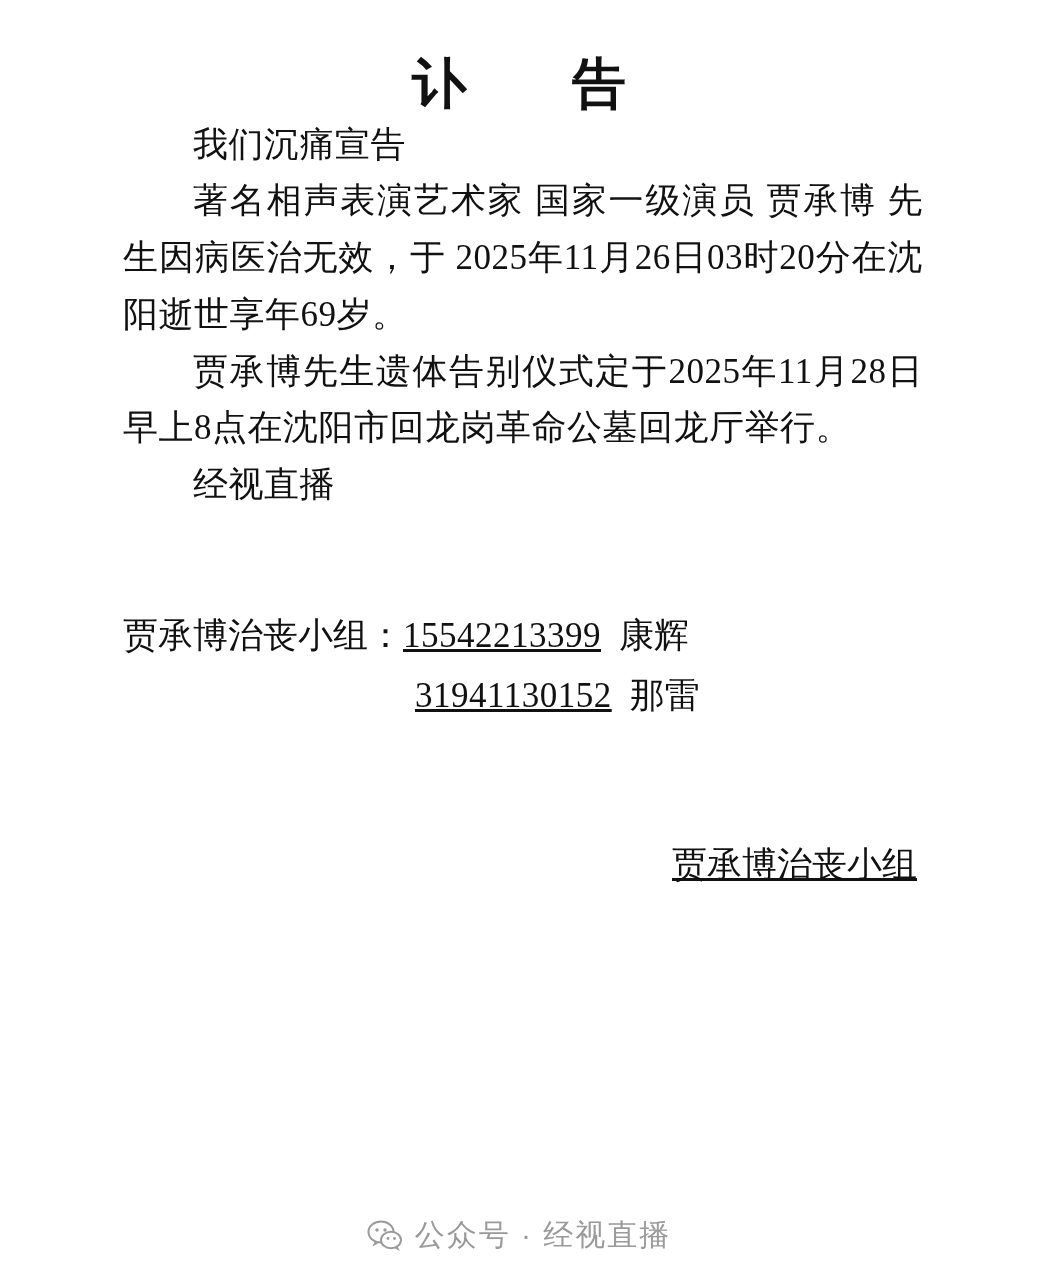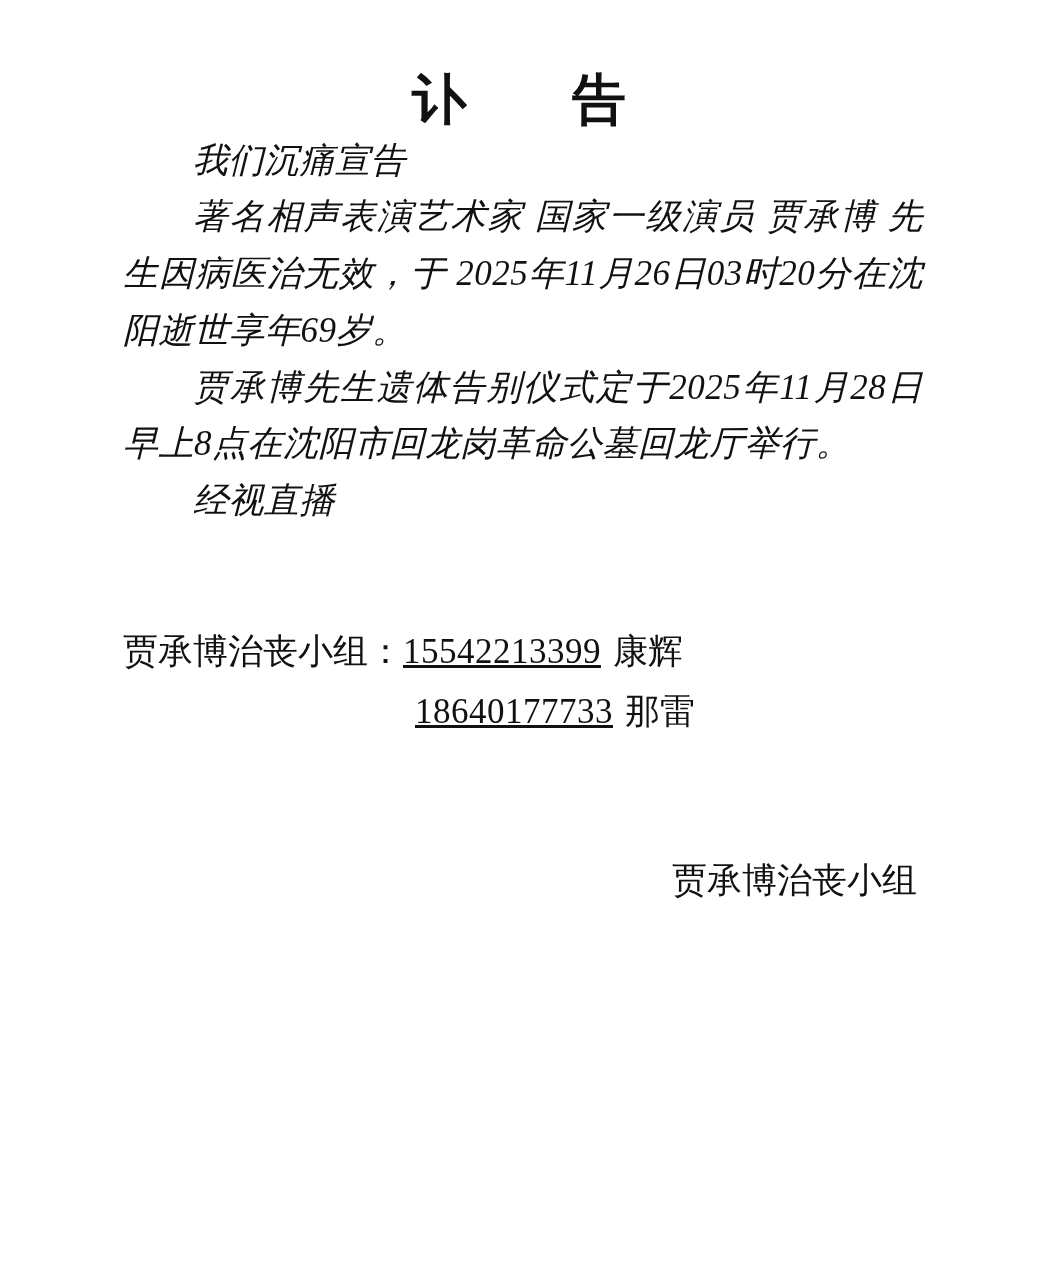--- a/index.html
+++ b/index.html
@@ -13,21 +13,21 @@
     position: relative;
     font-family: "Liberation Serif", "DejaVu Serif", serif;
     color: #111111;
     overflow: hidden;
   }
   .page {
     position: relative;
     width: 1038px;
     height: 1282px;
     box-sizing: border-box;
-    padding: 16px;
+    padding: 0;
   }
   .doc-title {
     text-align: center;
     font-size: 54px;
     font-weight: 700;
     letter-spacing: 26px;
     padding-top: 52px;
     line-height: 1.2;
     text-indent: 26px;
   }
@@ -40,21 +40,20 @@
     font-size: 35px;
     line-height: 1.62;
     margin: 0;
     font-weight: 500;
     letter-spacing: 0.5px;
     text-align: justify;
     text-justify: inter-ideograph;
   }
   p.indent {
     text-indent: 2em;
-    font-style: italic;
   }
   .sp-top-1 { margin-top: 60px; }
   .sp-top-2 { margin-top: 40px; }
   .sp-top-3 { margin-top: 22px; }
   .sp-top-4 { margin-top: 36px; }
 
   .contacts {
     margin: 0 auto;
     width: 800px;
     padding-left: 8px;
@@ -64,32 +63,33 @@
     font-size: 35px;
     line-height: 1.72;
     font-weight: 500;
     white-space: nowrap;
   }
   .contact-line .num {
     letter-spacing: 0.5px;
     text-decoration: underline;
   }
   .contact-line .nm {
-    margin-left: 12px;
+    margin-left: 18px;
   }
   .contact-indent {
     padding-left: 292px;
   }
   .signature {
     margin: 0 auto;
     width: 800px;
     padding-left: 8px;
     margin-top: 108px;
     text-align: right;
     padding-right: 12px;
+    text-decoration: underline;
   }
   .signature div {
     font-size: 35px;
     line-height: 1.75;
     font-weight: 500;
   }
   .watermark {
     position: absolute;
     left: 0;
     right: 0;
@@ -124,22 +124,37 @@
     <p class="para indent sp-top-2">著名相声表演艺术家 国家一级演员 贾承博 先生因病医治无效，于 2025年11月26日03时20分在沈阳逝世享年69岁。</p>
     <p class="para indent sp-top-3">贾承博先生遗体告别仪式定于2025年11月28日早上8点在沈阳市回龙岗革命公墓回龙厅举行。</p>
     <p class="para indent sp-top-4">经视直播</p>
   </div>
 
   <div class="contacts">
     <div class="contact-line">
       <span>贾承博治丧小组：</span><span class="num">15542213399</span><span class="nm">康辉</span>
     </div>
     <div class="contact-line contact-indent">
-      <span class="num">18640177733</span><span class="nm">那雷</span>
+      <span class="num">31941130152</span><span class="nm">那雷</span>
     </div>
   </div>
 
   <div class="signature">
     <div>贾承博治丧小组</div>
   </div>
 
+  <div class="watermark">
+    <span class="wechat-icon">
+      <svg viewBox="0 0 36 36" width="36" height="36" aria-hidden="true">
+        <ellipse cx="14" cy="14" rx="12.5" ry="10.5" fill="none" stroke="#9a9a9a" stroke-width="2"></ellipse>
+        <path d="M8 23 L5.5 28.5 L11 25.5 Z" fill="#9a9a9a"></path>
+        <circle cx="10" cy="12" r="1.7" fill="#9a9a9a"></circle>
+        <circle cx="18" cy="12" r="1.7" fill="#9a9a9a"></circle>
+        <ellipse cx="24" cy="22" rx="10" ry="8.2" fill="#ffffff" stroke="#9a9a9a" stroke-width="2"></ellipse>
+        <path d="M30.5 28.5 L33 33 L28 30.5 Z" fill="#9a9a9a"></path>
+        <circle cx="21" cy="20.5" r="1.4" fill="#9a9a9a"></circle>
+        <circle cx="27.5" cy="20.5" r="1.4" fill="#9a9a9a"></circle>
+      </svg>
+    </span>
+    <span>公众号 · 经视直播</span>
+  </div>
 
 </div>
 
 </body></html>

